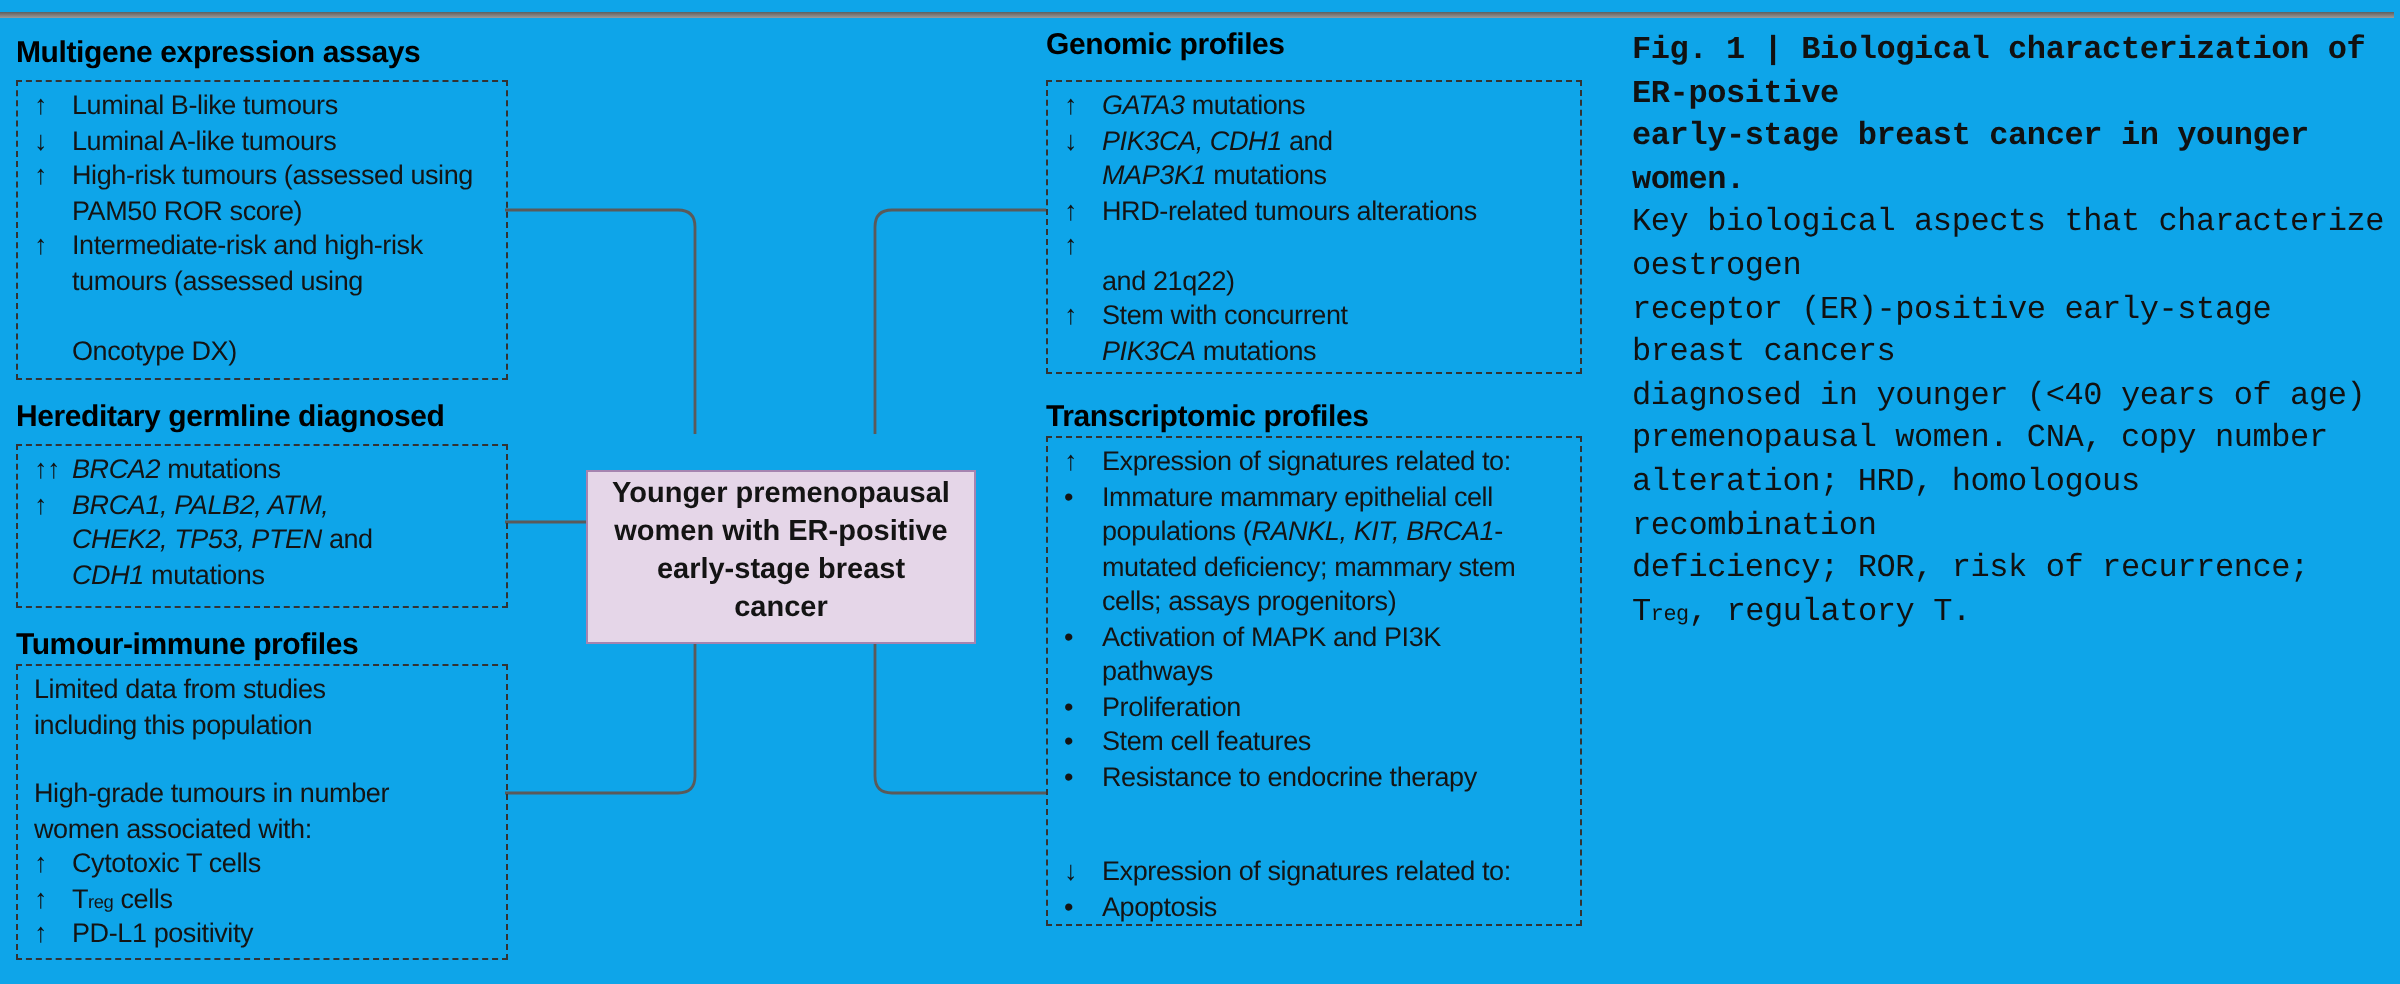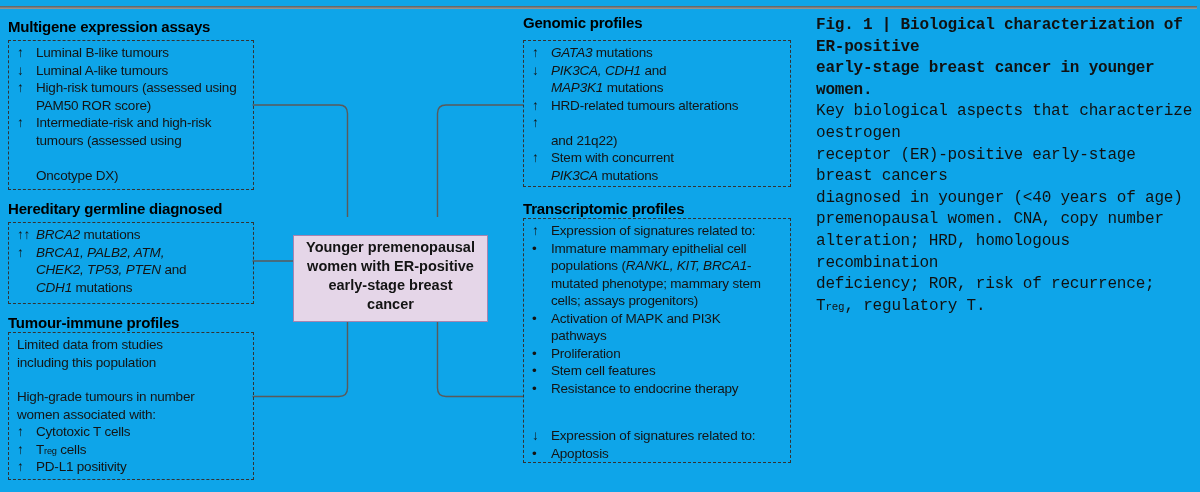--- a/index.html
+++ b/index.html
@@ -141,21 +141,21 @@
     </div>
 
   <h3 class="hd" style="left:523px;top:200px">Transcriptomic profiles</h3>
   <div class="dbox" style="left:523px;top:218px;width:268px;height:245px">
       <div class="item">
         <span class="marker">↑</span>
         <span class="txt"><span>Expression of signatures related to:</span></span>
       </div>
       <div class="item">
         <span class="marker">•</span>
-        <span class="txt"><span>Immature mammary epithelial cell</span><br><span>populations (</span><em>RANKL, KIT, BRCA1</em><span>-</span><br><span>mutated phenotype; mammary stem</span><br><span>cells; assays progenitors)</span></span>
+        <span class="txt"><span>Immature mammary epithelial cell</span><br><span>populations (</span><em>RANKL, KIT, BRCA1</em><span>-</span><br><span>mutated deficiency; mammary stem</span><br><span>cells; assays progenitors)</span></span>
       </div>
       <div class="item">
         <span class="marker">•</span>
         <span class="txt"><span>Activation of MAPK and PI3K</span><br><span>pathways</span></span>
       </div>
       <div class="item">
         <span class="marker">•</span>
         <span class="txt"><span>Proliferation</span></span>
       </div>
       <div class="item">

